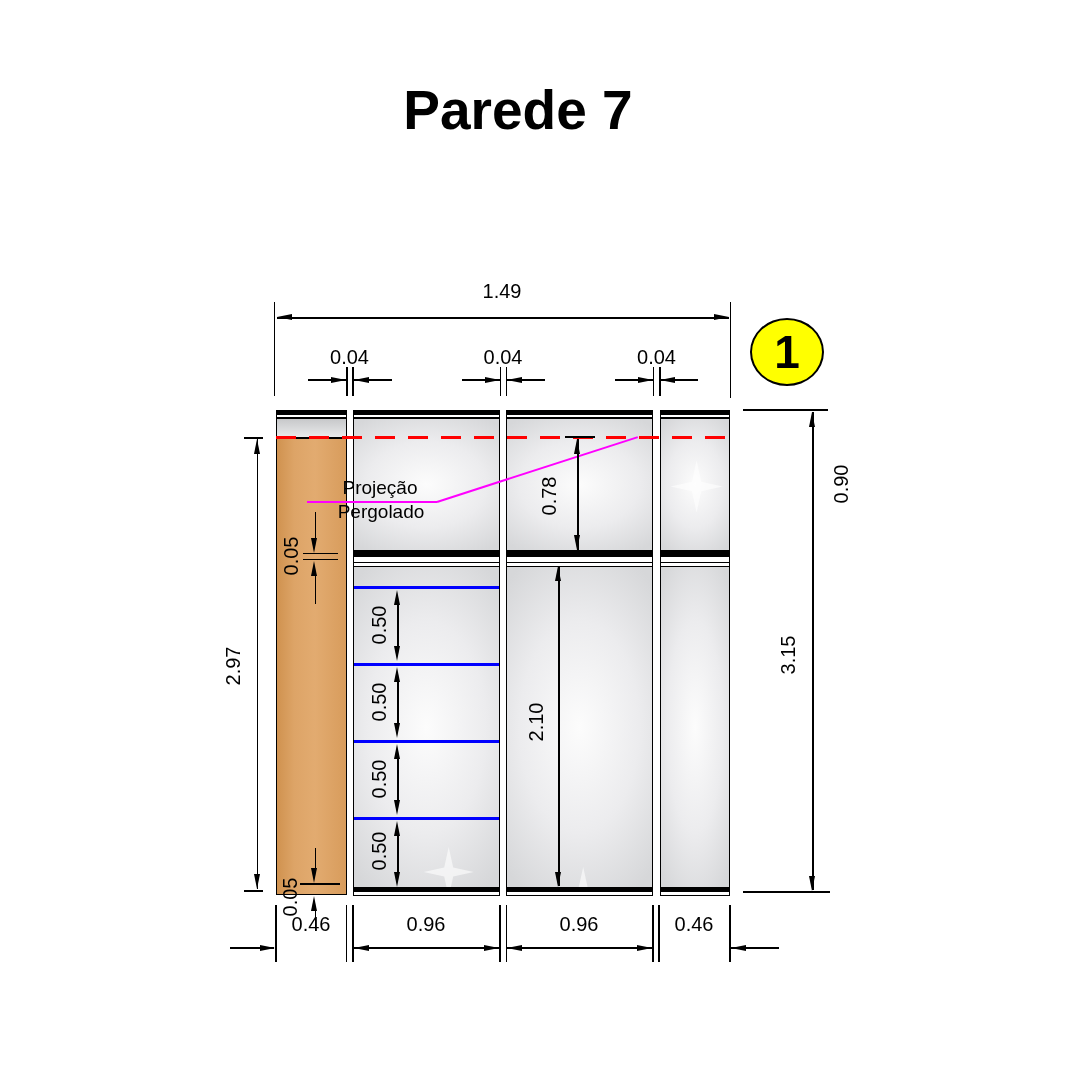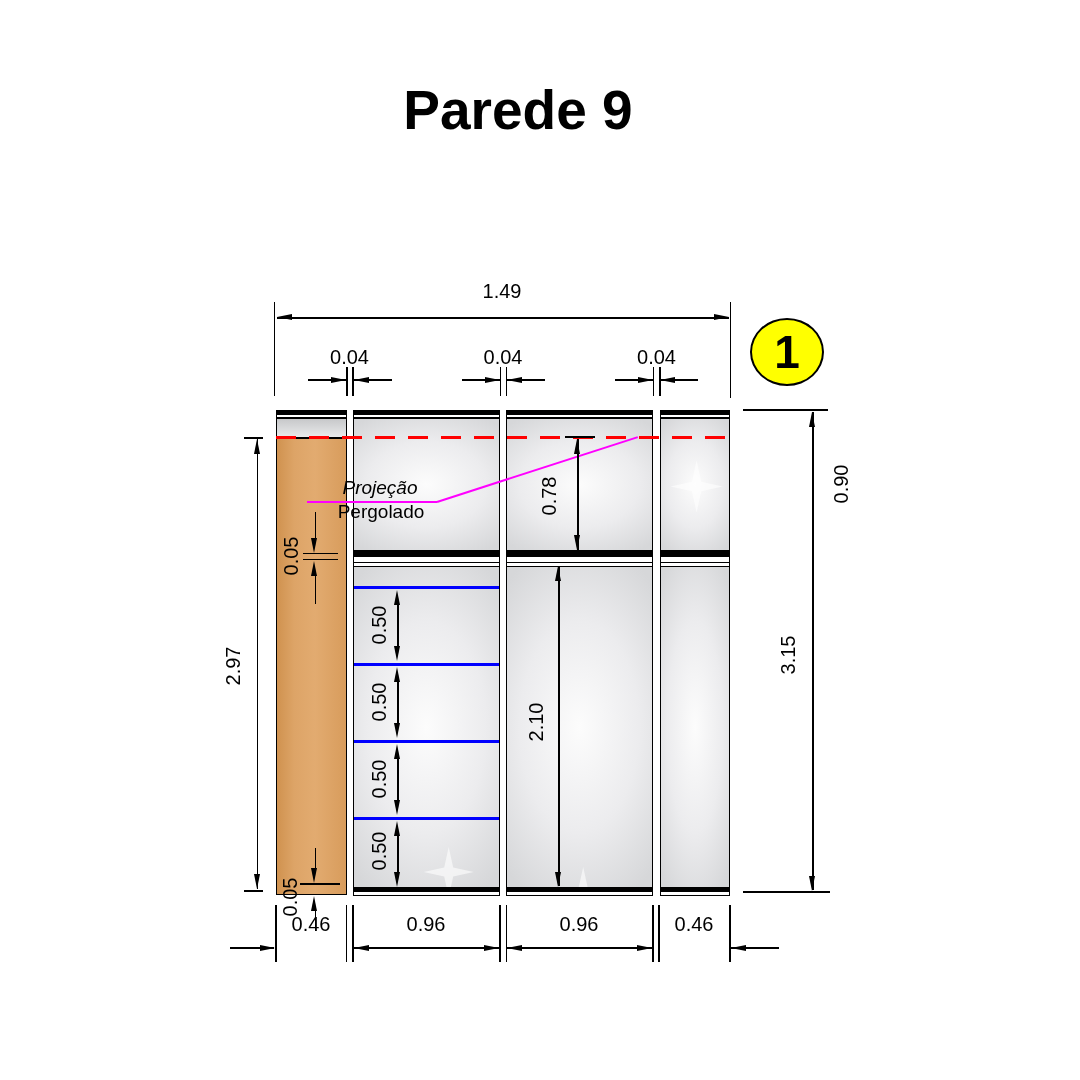--- a/index.html
+++ b/index.html
@@ -35,21 +35,21 @@
   .badge{position:absolute;left:750px;top:318px;width:70px;height:64px;border-radius:50%;
          background:#FFFF00;border:2.5px solid #000;display:flex;align-items:center;justify-content:center;
          font-size:46px;font-weight:700;}
   .note{position:absolute;transform:translate(-50%,-50%);font-size:19px;white-space:nowrap;line-height:1;}
 </style>
 </head>
 <body>
 
 <div class="canvas">
 
-  <div class="title" style="left:518px;top:78px;">Parede 9</div>
+  <div class="title" style="left:518px;top:78px;">Parede 7</div>
   <div class="badge">
     <span>1</span>
   </div>
 
   <div class="sect" style="left:276px;width:70.6px;height:485px;border-bottom:1.5px solid #000;">
     <div class="in bar" style="top:0;height:5px;"></div>
     <div class="in bar" style="top:7px;height:1.5px;"></div>
     <div class="in cap-grad" style="top:8.5px;height:18.5px;"></div>
     <div class="in bar" style="top:27px;height:1.5px;"></div>
     <div class="in" style="top:28.5px;bottom:0;background:linear-gradient(90deg,#d0924f 0%,#dda467 25%,#e2ab70 55%,#d89c5c 100%);"></div>
@@ -97,21 +97,21 @@
     <div class="in bar" style="top:151.5px;height:1.5px;"></div>
     <div class="in bar" style="top:155.5px;height:1.5px;"></div>
     <div class="in body-grad" style="top:157px;height:319.5px;"></div>
     <div class="in bar" style="top:476.5px;height:5.5px;"></div>
     <div class="in bar" style="top:484.5px;height:1.5px;"></div>
   </div>
 
   <div class="red-dash" style="left:276px;top:436px;width:454px;"></div>
   <div class="magenta" style="left:307px;top:501px;width:130px;"></div>
   <div class="magenta" style="left:437px;top:501px;width:211px;transform-origin:left center;transform:rotate(-17.9deg);"></div>
-  <div class="note" style="left:380px;top:487px;font-style:italic;">Projeção</div>
+  <div class="note" style="left:380px;top:487px;">Projeção</div>
   <div class="note" style="left:381px;top:511px;">Pergolado</div>
 
   <div class="vl" style="left:273.5px;top:302px;height:94px;"></div>
   <div class="vl" style="left:729.5px;top:302px;height:96px;"></div>
   <div class="hl" style="left:277px;top:317px;width:452px;"></div>
   <div class="ah ah-l" style="left:277px;top:314.2px;"></div>
   <div class="ah ah-r" style="left:714px;top:314.2px;"></div>
   <div class="dimh" style="left:502px;top:291px;">1.49</div>
 
   <div class="vl" style="left:346px;top:367px;height:29px;"></div>

